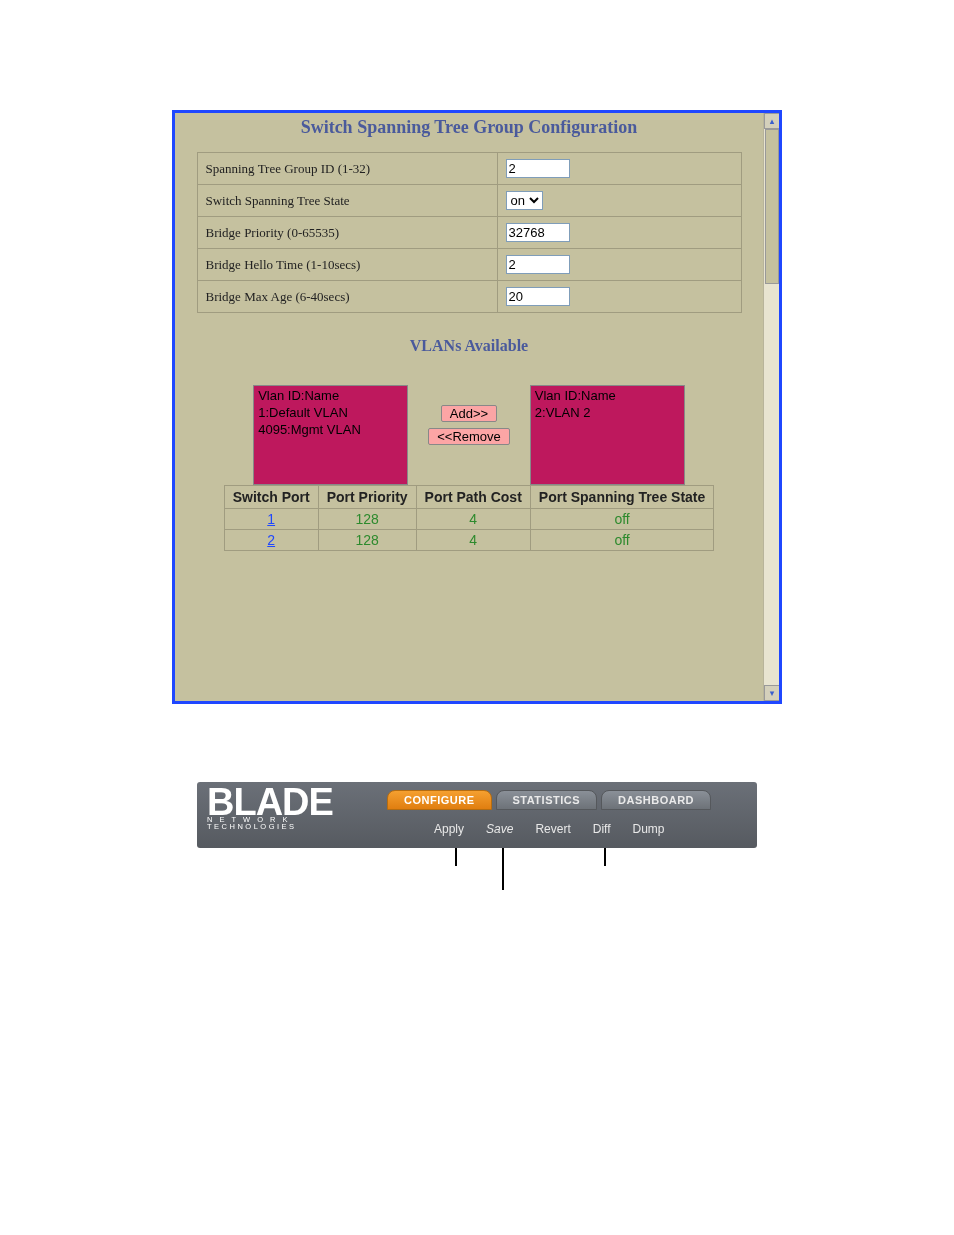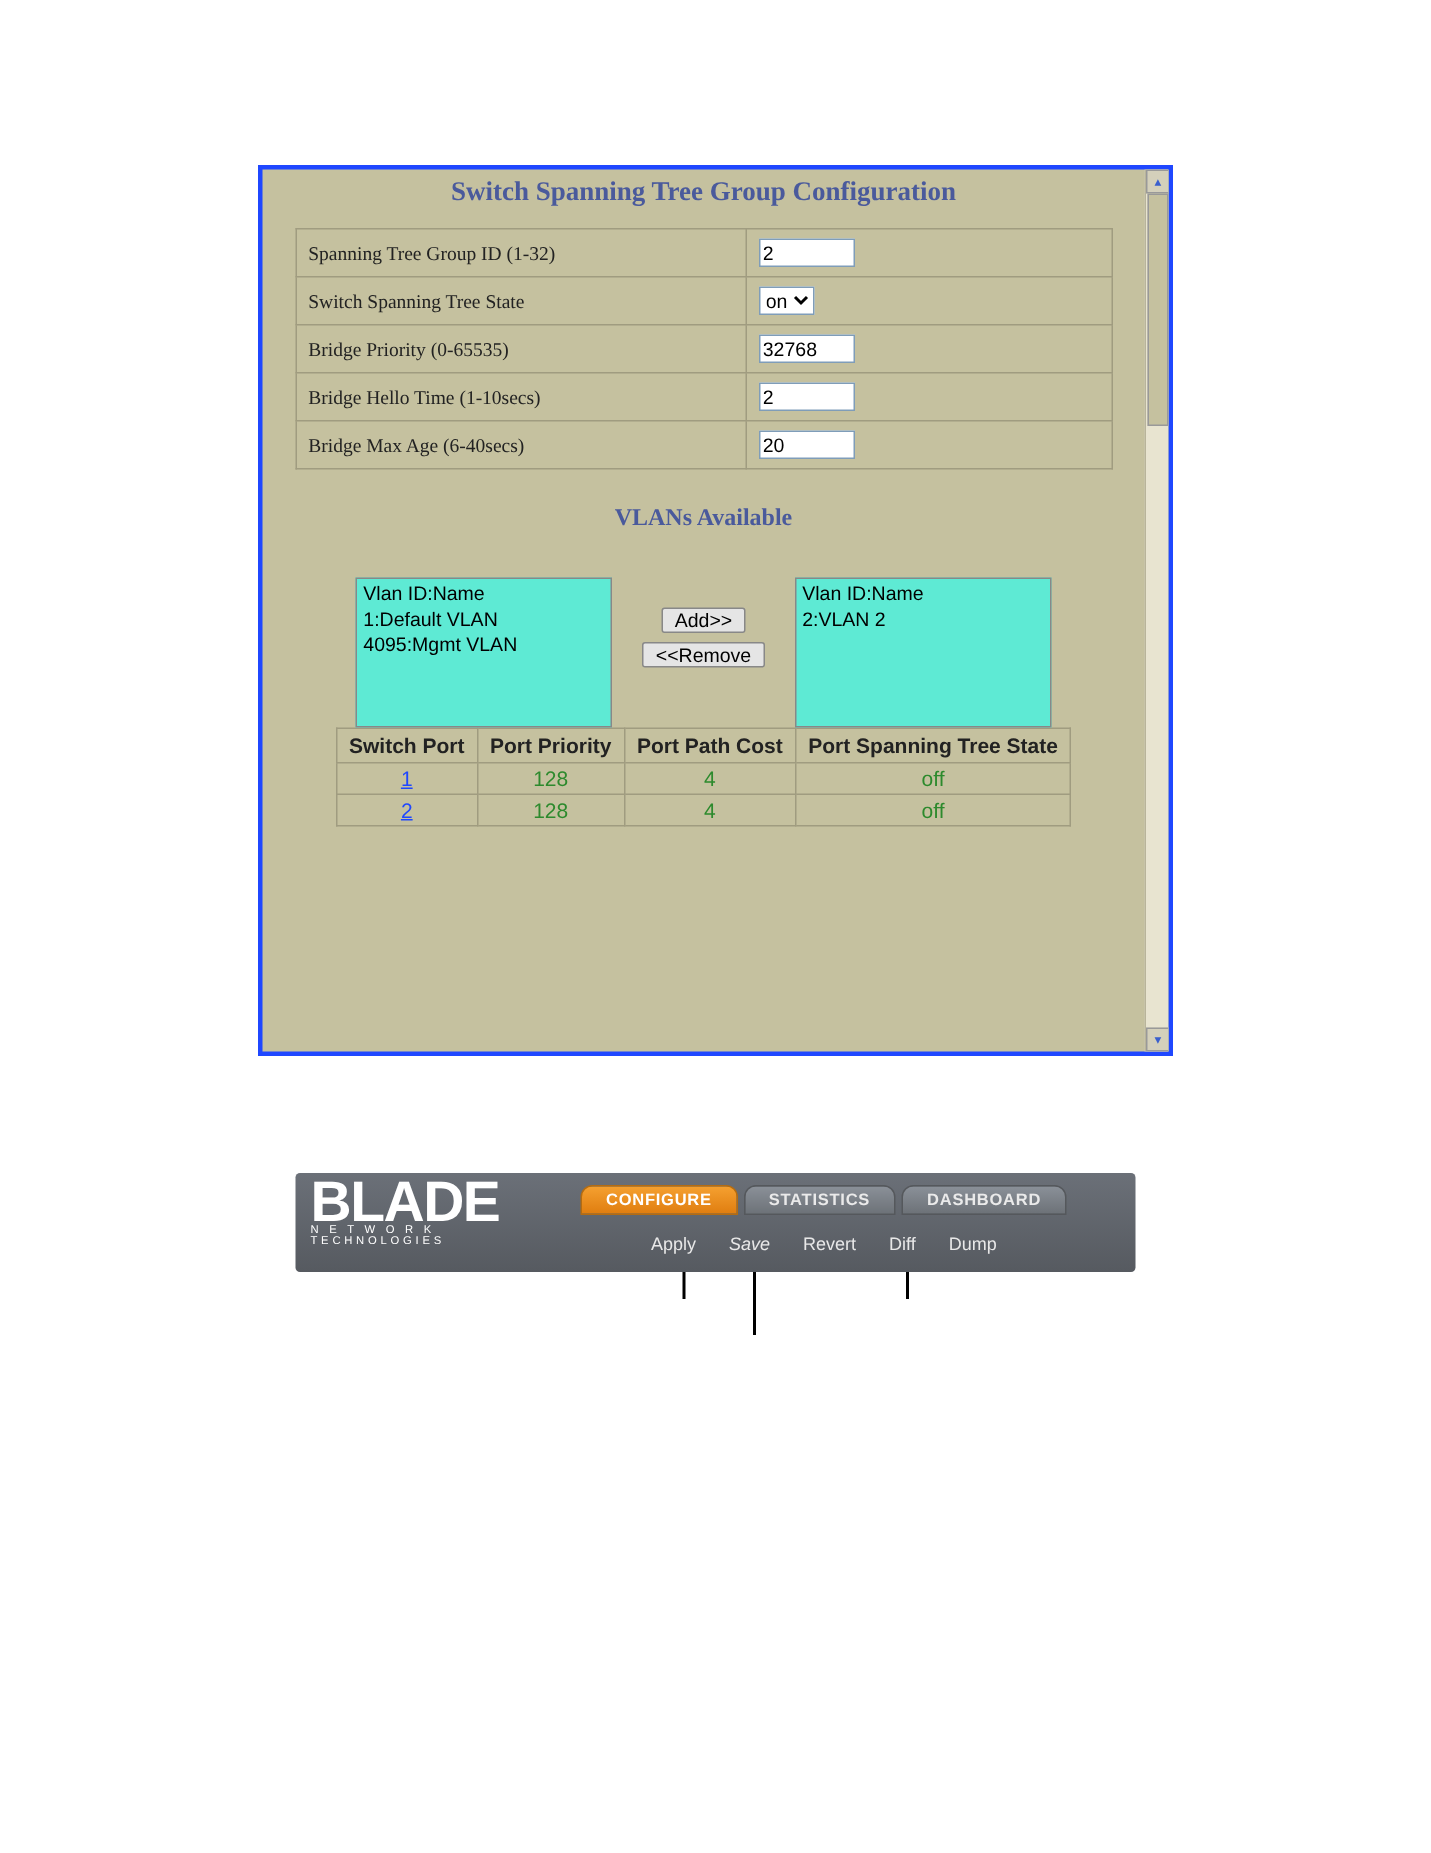--- a/index.html
+++ b/index.html
@@ -80,41 +80,41 @@
   }
   .vlan-picker {
     display: flex;
     width: 500px;
     margin: 30px auto 0 auto;
     align-items: flex-start;
     justify-content: center;
     gap: 20px;
   }
   .vlan-box {
-    width: 171px;
+    width: 155px;
     height: 100px;
-    background: #5eead4;
+    background: #be185d;
     border: 1px solid #888;
     font-size: 13px;
     font-family: Arial, sans-serif;
     padding: 2px 4px;
     line-height: 1.3;
     overflow: auto;
   }
   .btn-col {
     display: flex;
     flex-direction: column;
     gap: 6px;
     align-items: center;
     margin-top: 20px;
   }
   .btn-col button {
     font-size: 13px;
     padding: 0 8px;
-    background: #e5e5e5;
+    background: #fca5a5;
     border: 1px solid #888;
     border-radius: 2px;
     cursor: pointer;
     font-family: Arial, sans-serif;
   }
   .title2 {
     text-align: center;
     color: #4a5a9c;
     font-weight: bold;
     font-size: 17px;

